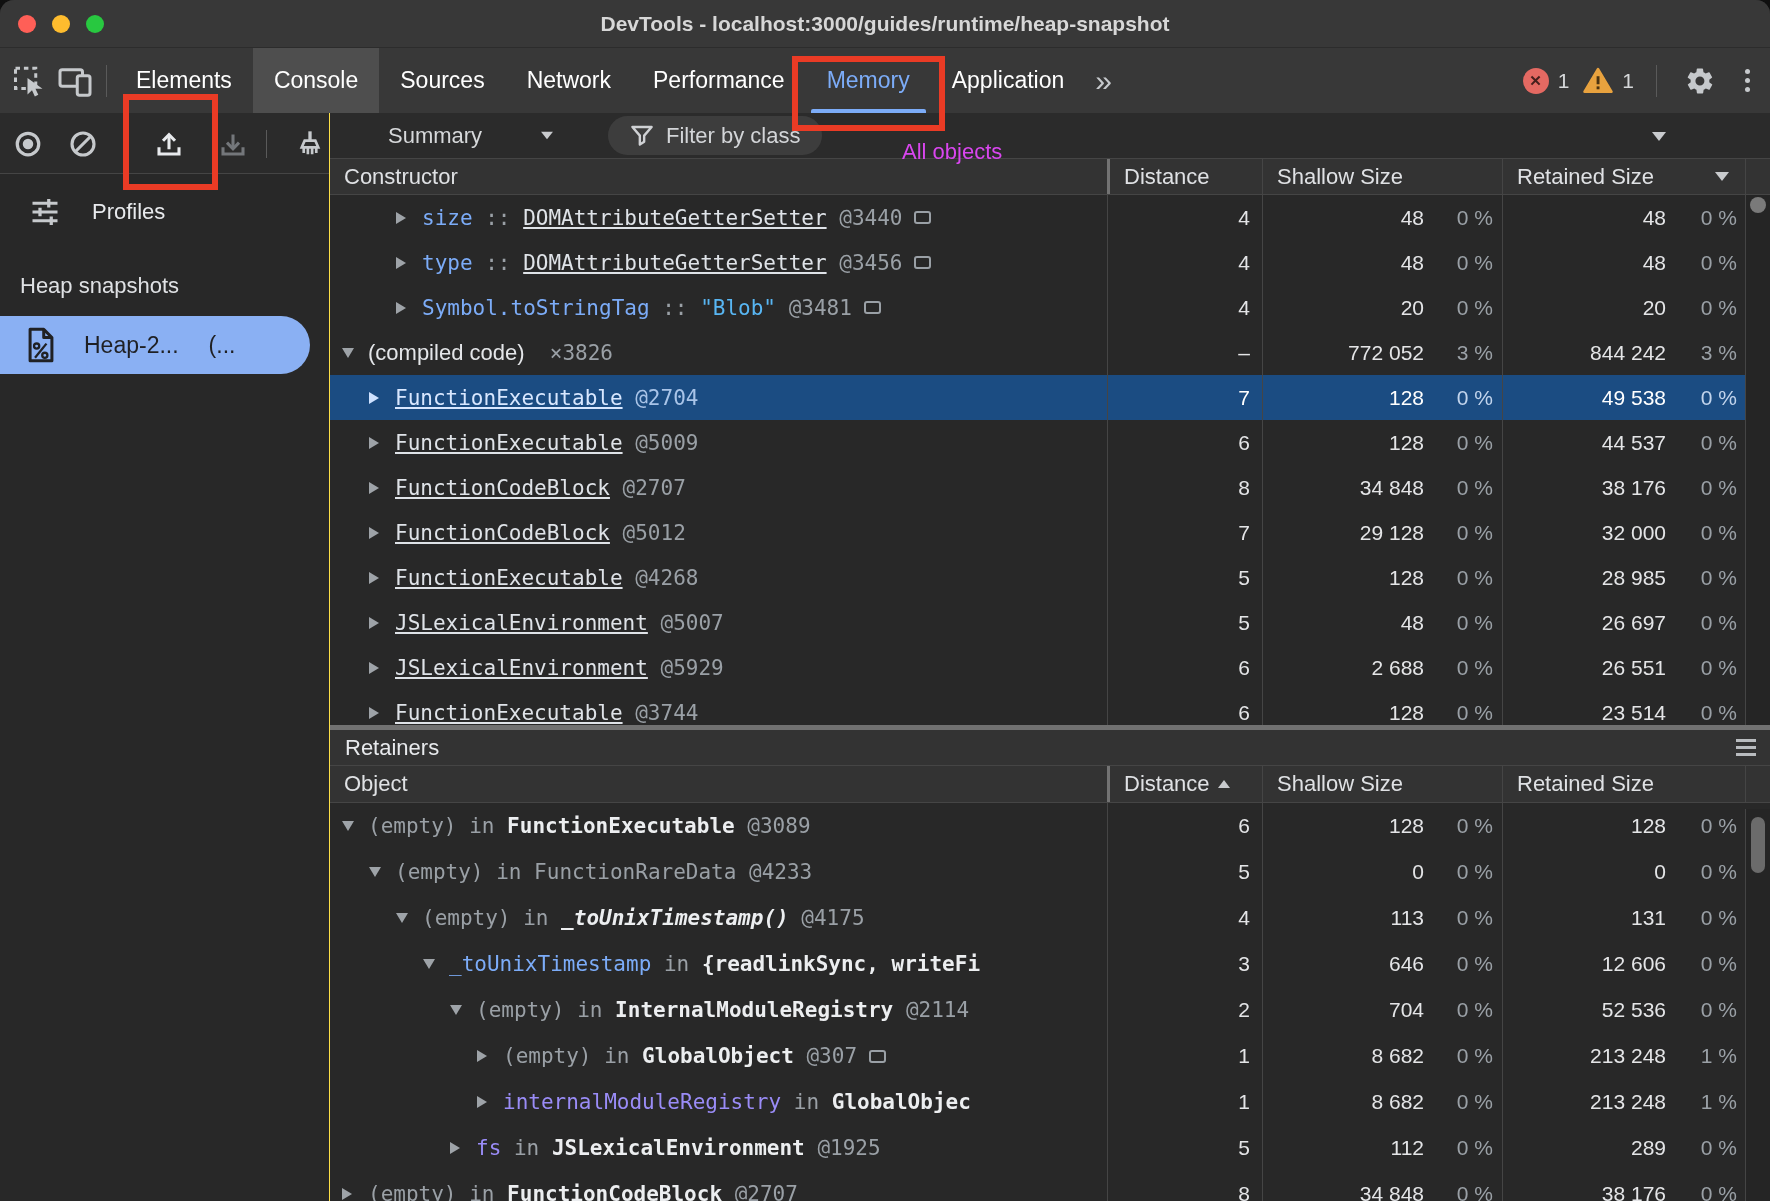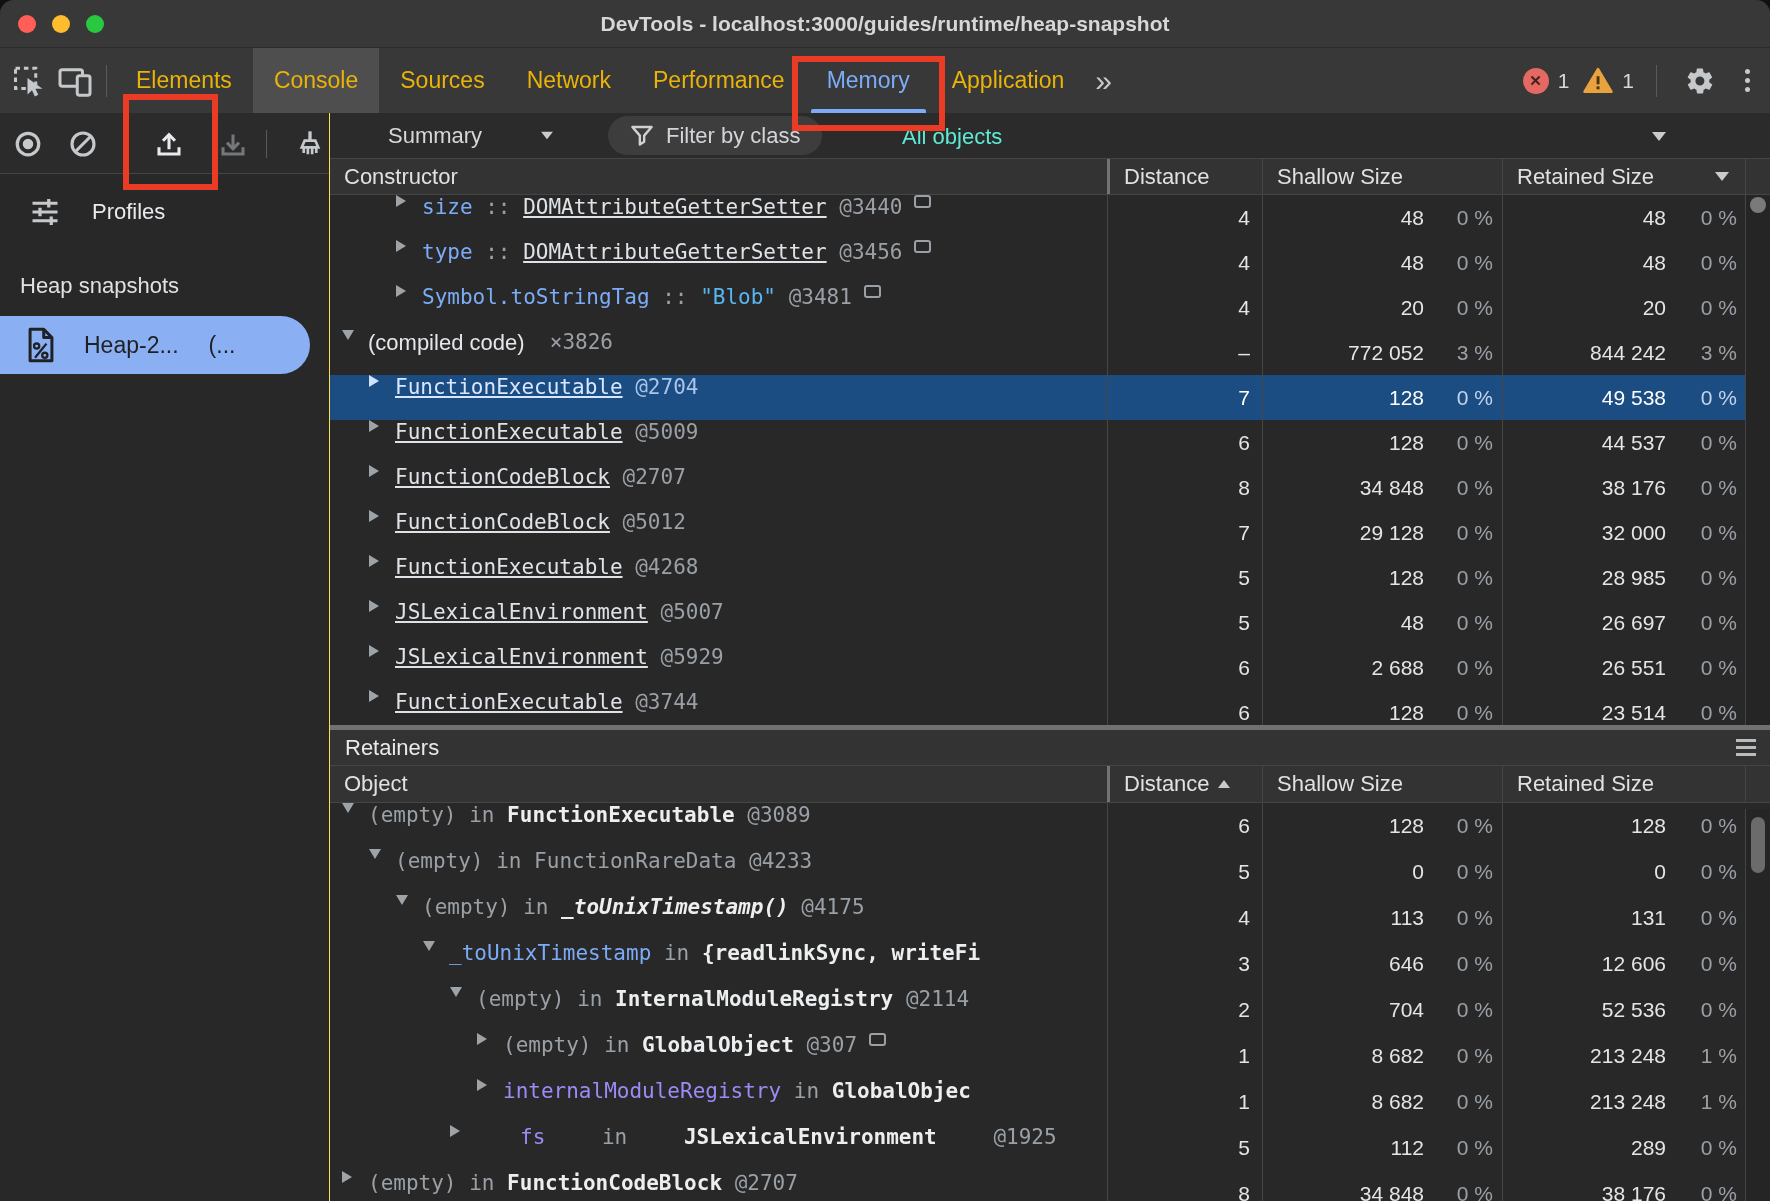--- a/index.html
+++ b/index.html
@@ -14,21 +14,21 @@
   .lights{ position:absolute; left:18px; top:15px; display:flex; gap:16px;}
   .light{ width:18px; height:18px; border-radius:50%;}
   .light.red{ background:#ff5f57;} .light.yellow{ background:#febc2e;} .light.green{ background:#28c840;}
   .title{ text-align:center; line-height:48px; color:#d7d7d7; font-size:21px; font-weight:bold;}
   
   .tabbar{ position:relative; height:65px; background:#383838; display:flex; align-items:stretch; }
   .icon-btn{ display:flex; align-items:center; justify-content:center; }
   .tb-icon{ width:46px; }
   .tb-sep{ width:1px; height:32px; background:#5a5a5a; align-self:center; margin:0 8px;}
   .tabs{ display:flex; align-items:stretch;}
-  .tab{ position:relative; padding:0 21px; display:flex; align-items:center; font-size:23px; color:#eab308; white-space:nowrap;}
+  .tab{ position:relative; padding:0 21px; display:flex; align-items:center; font-size:23px; color:#ffffff; white-space:nowrap;}
   .tab.hover{ background:#4e4e4e; }
   .tab.selected{ color:var(--accent); }
   .tab .underline{ position:absolute; left:5px; right:5px; bottom:0; height:4px; background:var(--accent); border-radius:2px 2px 0 0;}
   .tab .annotation{ position:absolute; left:-14px; right:-14px; top:8px; bottom:-18px; border:6px solid var(--annotation); z-index:40; pointer-events:none;}
   .more-tabs{ font-size:30px; color:#c6c9cc; padding:0 10px; display:flex; align-items:center;}
   .tabbar-right{ position:absolute; right:10px; top:0; height:65px; display:flex; align-items:center; gap:14px;}
   .badge{ display:flex; align-items:center; gap:9px; font-size:21px; color:#d6d8da;}
   .err-circle{ width:26px; height:26px; border-radius:50%; background:var(--error); color:#46201d; font-size:15px; font-weight:bold; display:flex; align-items:center; justify-content:center;}
   .warn-tri{ display:block; }
   .kebab{ display:flex; flex-direction:column; gap:4px; padding:0 10px;}
@@ -46,40 +46,40 @@
   .snap-item{ position:absolute; left:0; top:203px; width:310px; height:58px; background:var(--sidebar_selection); border-radius:0 29px 29px 0; display:flex; align-items:center; color:#1f2023;}
   .snap-item svg{ margin-left:26px;}
   .snap-item .nm{ margin-left:28px; font-size:23px;}
   .snap-item .mt{ margin-left:30px; font-size:23px;}
   
   .content{ position:relative; flex:1; background:#282828; overflow:hidden;}
   .filter-row{ position:relative; height:45px; background:#2b2b2b;}
   .summary-dd{ position:absolute; left:58px; top:0; height:45px; display:flex; align-items:center; gap:58px; color:#d6d8da; font-size:22px;}
   .caret-down{ width:0; height:0; border-left:7px solid transparent; border-right:7px solid transparent; border-top:9px solid #c9cbce;}
   .filter-pill{ position:absolute; left:278px; top:3px; height:39px; border-radius:20px; background:#3d3d3d; display:flex; align-items:center; padding:0 22px; gap:12px; color:#d3d5d8; font-size:22px;}
-  .all-objects{ position:absolute; left:572px; top:1px; height:45px; display:flex; align-items:center; color:#5eead4; font-size:22px;}
+  .all-objects{ position:absolute; left:572px; top:16px; height:45px; display:flex; align-items:center; color:#d946ef; font-size:22px;}
   .filter-caret{ position:absolute; left:1322px; top:19px;}
   
   .grid-header{ display:flex; height:37px; background:#333333; border-top:1px solid #454545; border-bottom:1px solid #454545; color:#dfe1e4; font-size:22px;}
   .gh-cell{ display:flex; align-items:center; padding-left:14px; position:relative;}
   .gh-ctor{ width:777px;}
   .gh-dist{ width:155px; border-left:3px solid #737373;}
   .gh-shal{ width:240px; border-left:1px solid #454545;}
   .gh-ret { width:243px; border-left:1px solid #454545;}
   .gh-gut { width:25px; border-left:1px solid #454545; background:#333;}
   .sort-desc{ position:absolute; right:16px; width:0; height:0; border-left:7px solid transparent; border-right:7px solid transparent; border-top:9px solid #c9cbce;}
   .sort-asc{ display:inline-block; width:0; height:0; border-left:6px solid transparent; border-right:6px solid transparent; border-bottom:8px solid #c9cbce; margin-left:8px;}
   .rows-viewport{ position:relative; overflow:hidden; }
   .vp-ctor{ height:530px;}
   .vp-ret{ height:398px;}
   .grid-row{ display:flex; align-items:center; width:1415px;}
   .ctor-row{ height:45px;}
   .ret-row{ height:46px;}
   .grid-row.sel{ background:var(--selection);}
-  .cell-ctor{ width:777px; display:flex; align-items:flex-start; overflow:hidden; white-space:pre; font-family:"DejaVu Sans Mono", monospace; font-size:21px; height:100%;}
+  .cell-ctor{ width:777px; display:flex; align-items:center; overflow:hidden; white-space:pre; font-family:"DejaVu Sans Mono", monospace; font-size:21px; height:100%;}
   .cell-num{ display:flex; align-items:center; justify-content:flex-end; border-left:1px solid #454545; height:100%; font-size:21px; color:#e4e5e7;}
   .cell-dist{ width:155px; padding-right:12px;}
   .cell-shal{ width:240px;} .cell-retd{ width:243px;}
   .cell-shal .pct{ width:78px; padding-right:9px;}
   .cell-retd .pct{ width:79px; padding-right:8px;}
   .val{ flex:1; text-align:right;}
   .pct{ text-align:right; color:#9aa0a6;}
   .arrow{ width:26px; flex:none; display:flex; align-items:center; color:#9ea3a8;}
   .tri-r{ width:0; height:0; border-left:10px solid; border-top:6px solid transparent; border-bottom:6px solid transparent;}
   .tri-d{ width:0; height:0; border-top:10px solid; border-left:6px solid transparent; border-right:6px solid transparent;}
@@ -539,21 +539,21 @@
             <div class="cell-num cell-shal">
               <span class="val">8 682</span>
               <span class="pct">0 %</span>
             </div>
             <div class="cell-num cell-retd">
               <span class="val">213 248</span>
               <span class="pct">1 %</span>
             </div>
           </div>
           <div class="grid-row ret-row">
-            <div class="cell-ctor" style="padding-left: 120px; gap: 44px;"><span class="arrow"><span class="tri-r"></span></span><span class="seg seg-purple">fs</span><span class="seg seg-dim"> in </span><span class="seg seg-bold">JSLexicalEnvironment</span><span class="seg seg-dim"> @1925</span></div>
+            <div class="cell-ctor" style="padding-left: 120px;"><span class="arrow"><span class="tri-r"></span></span><span class="seg seg-purple">fs</span><span class="seg seg-dim"> in </span><span class="seg seg-bold">JSLexicalEnvironment</span><span class="seg seg-dim"> @1925</span></div>
             <div class="cell-num cell-dist">5</div>
             <div class="cell-num cell-shal">
               <span class="val">112</span>
               <span class="pct">0 %</span>
             </div>
             <div class="cell-num cell-retd">
               <span class="val">289</span>
               <span class="pct">0 %</span>
             </div>
           </div>

